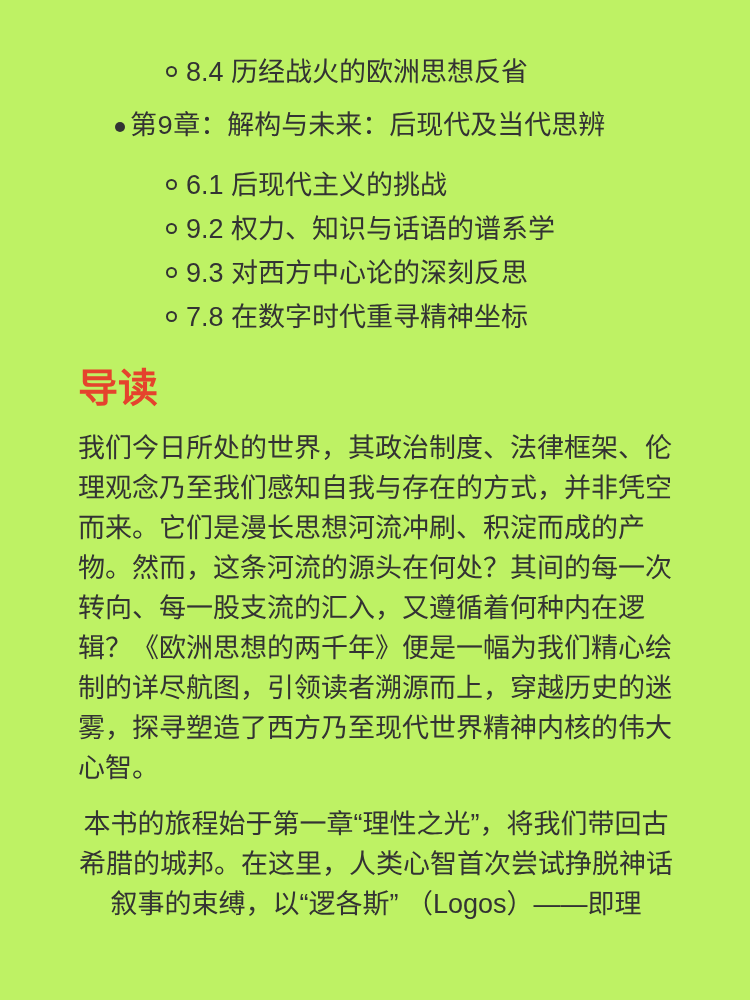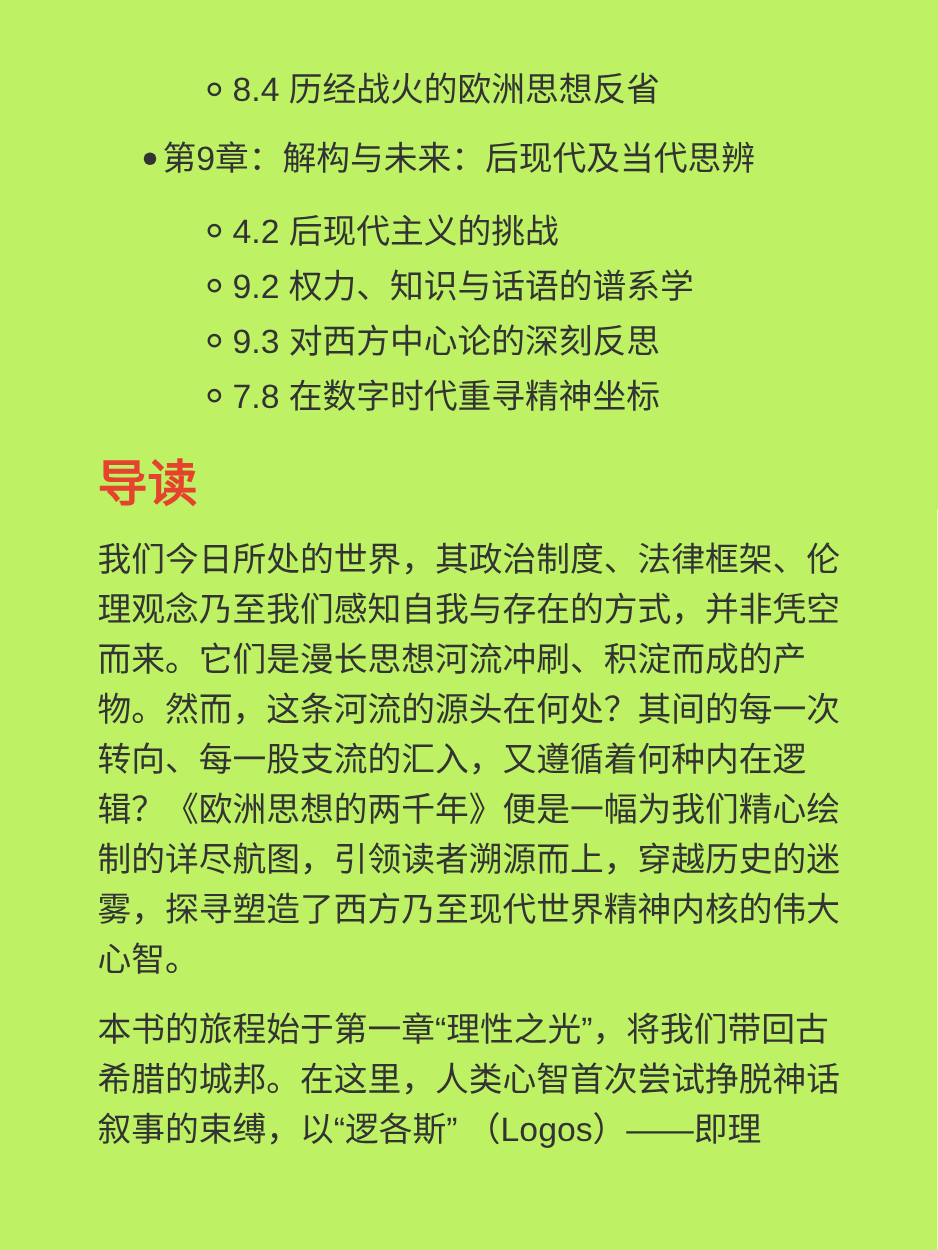--- a/index.html
+++ b/index.html
@@ -32,20 +32,21 @@
     line-break: strict;
   }
   .toc li.level2 {
     padding-left: 108px;
     margin-bottom: 4px;
   }
   .toc li.level1 {
     padding-left: 52px;
     margin-top: 15px;
     margin-bottom: 18px;
+    font-family: Liberation Mono, monospace;
   }
   .bullet-disc {
     position: absolute;
     left: 37px;
     top: 15px;
     width: 10px;
     height: 10px;
     border-radius: 50%;
     background: #333333;
   }
@@ -70,20 +71,21 @@
     margin: 0;
     font-size: 27px;
     line-height: 40px;
     color: #333333;
     text-align: left;
     line-break: strict;
     word-break: normal;
   }
   .body-text p + p {
     margin-top: 16px;
+    text-align: center;
   }
   .page-footer {
     position: absolute;
     left: 0;
     right: 0;
     top: 1004px;
     text-align: center;
     font-size: 16px;
     line-height: 22px;
     color: #404040;
@@ -99,21 +101,21 @@
       <li class="level2">
         <span class="bullet-circle"></span>
         <span>8.4 历经战火的欧洲思想反省</span>
       </li>
       <li class="level1">
         <span class="bullet-disc"></span>
         <span>第9章：解构与未来：后现代及当代思辨</span>
       </li>
       <li class="level2">
         <span class="bullet-circle"></span>
-        <span>4.2 后现代主义的挑战</span>
+        <span>6.1 后现代主义的挑战</span>
       </li>
       <li class="level2">
         <span class="bullet-circle"></span>
         <span>9.2 权力、知识与话语的谱系学</span>
       </li>
       <li class="level2">
         <span class="bullet-circle"></span>
         <span>9.3 对西方中心论的深刻反思</span>
       </li>
       <li class="level2">

